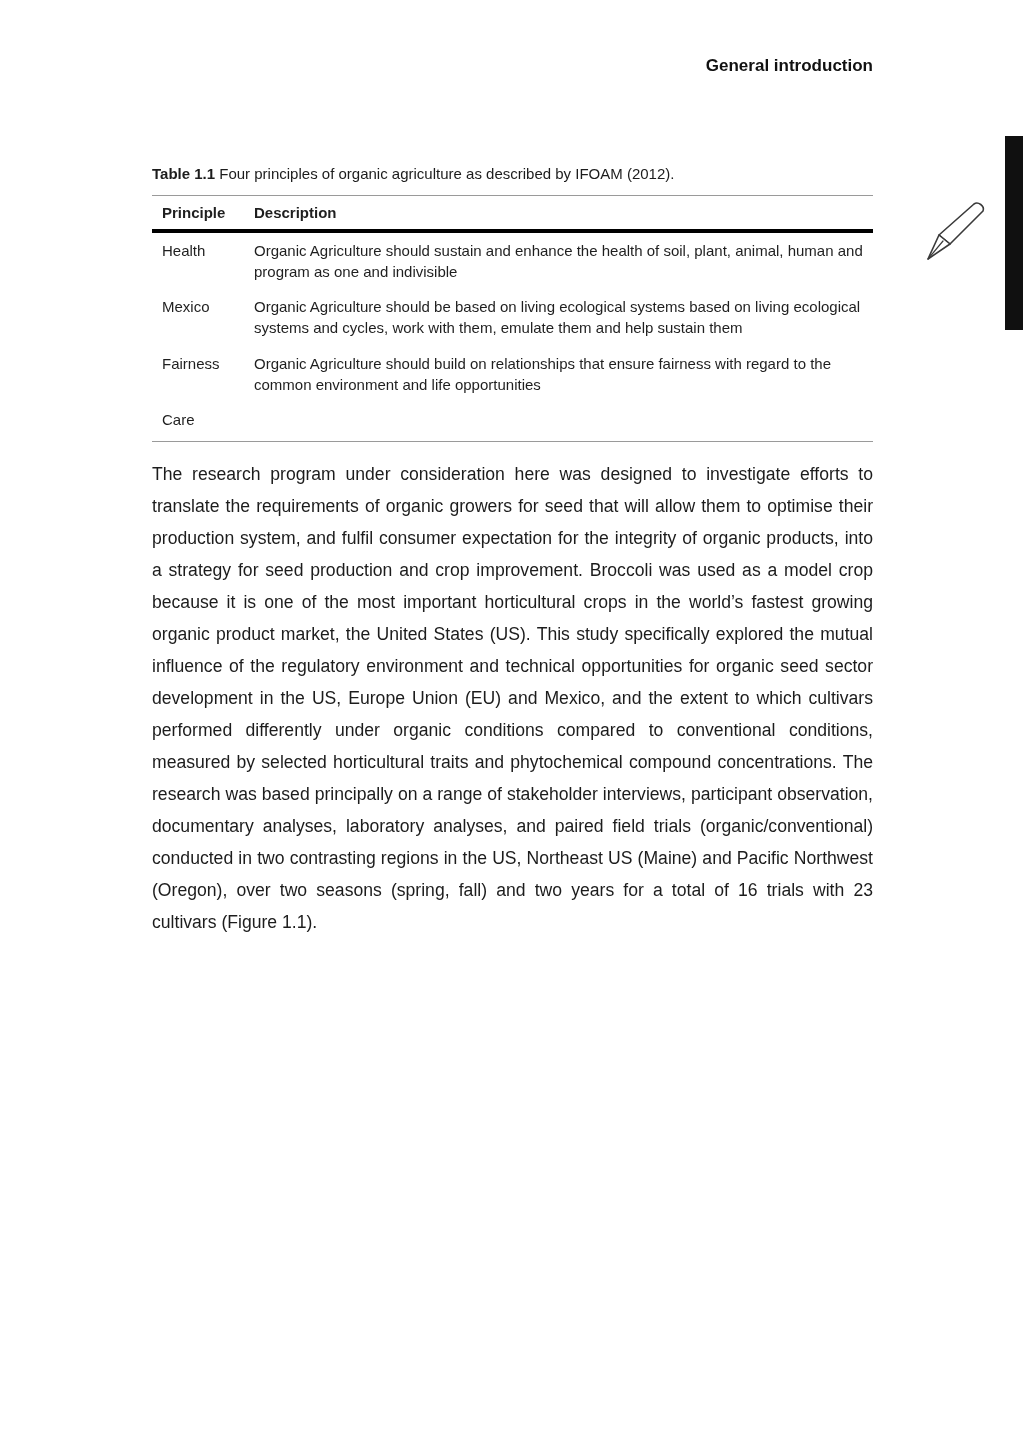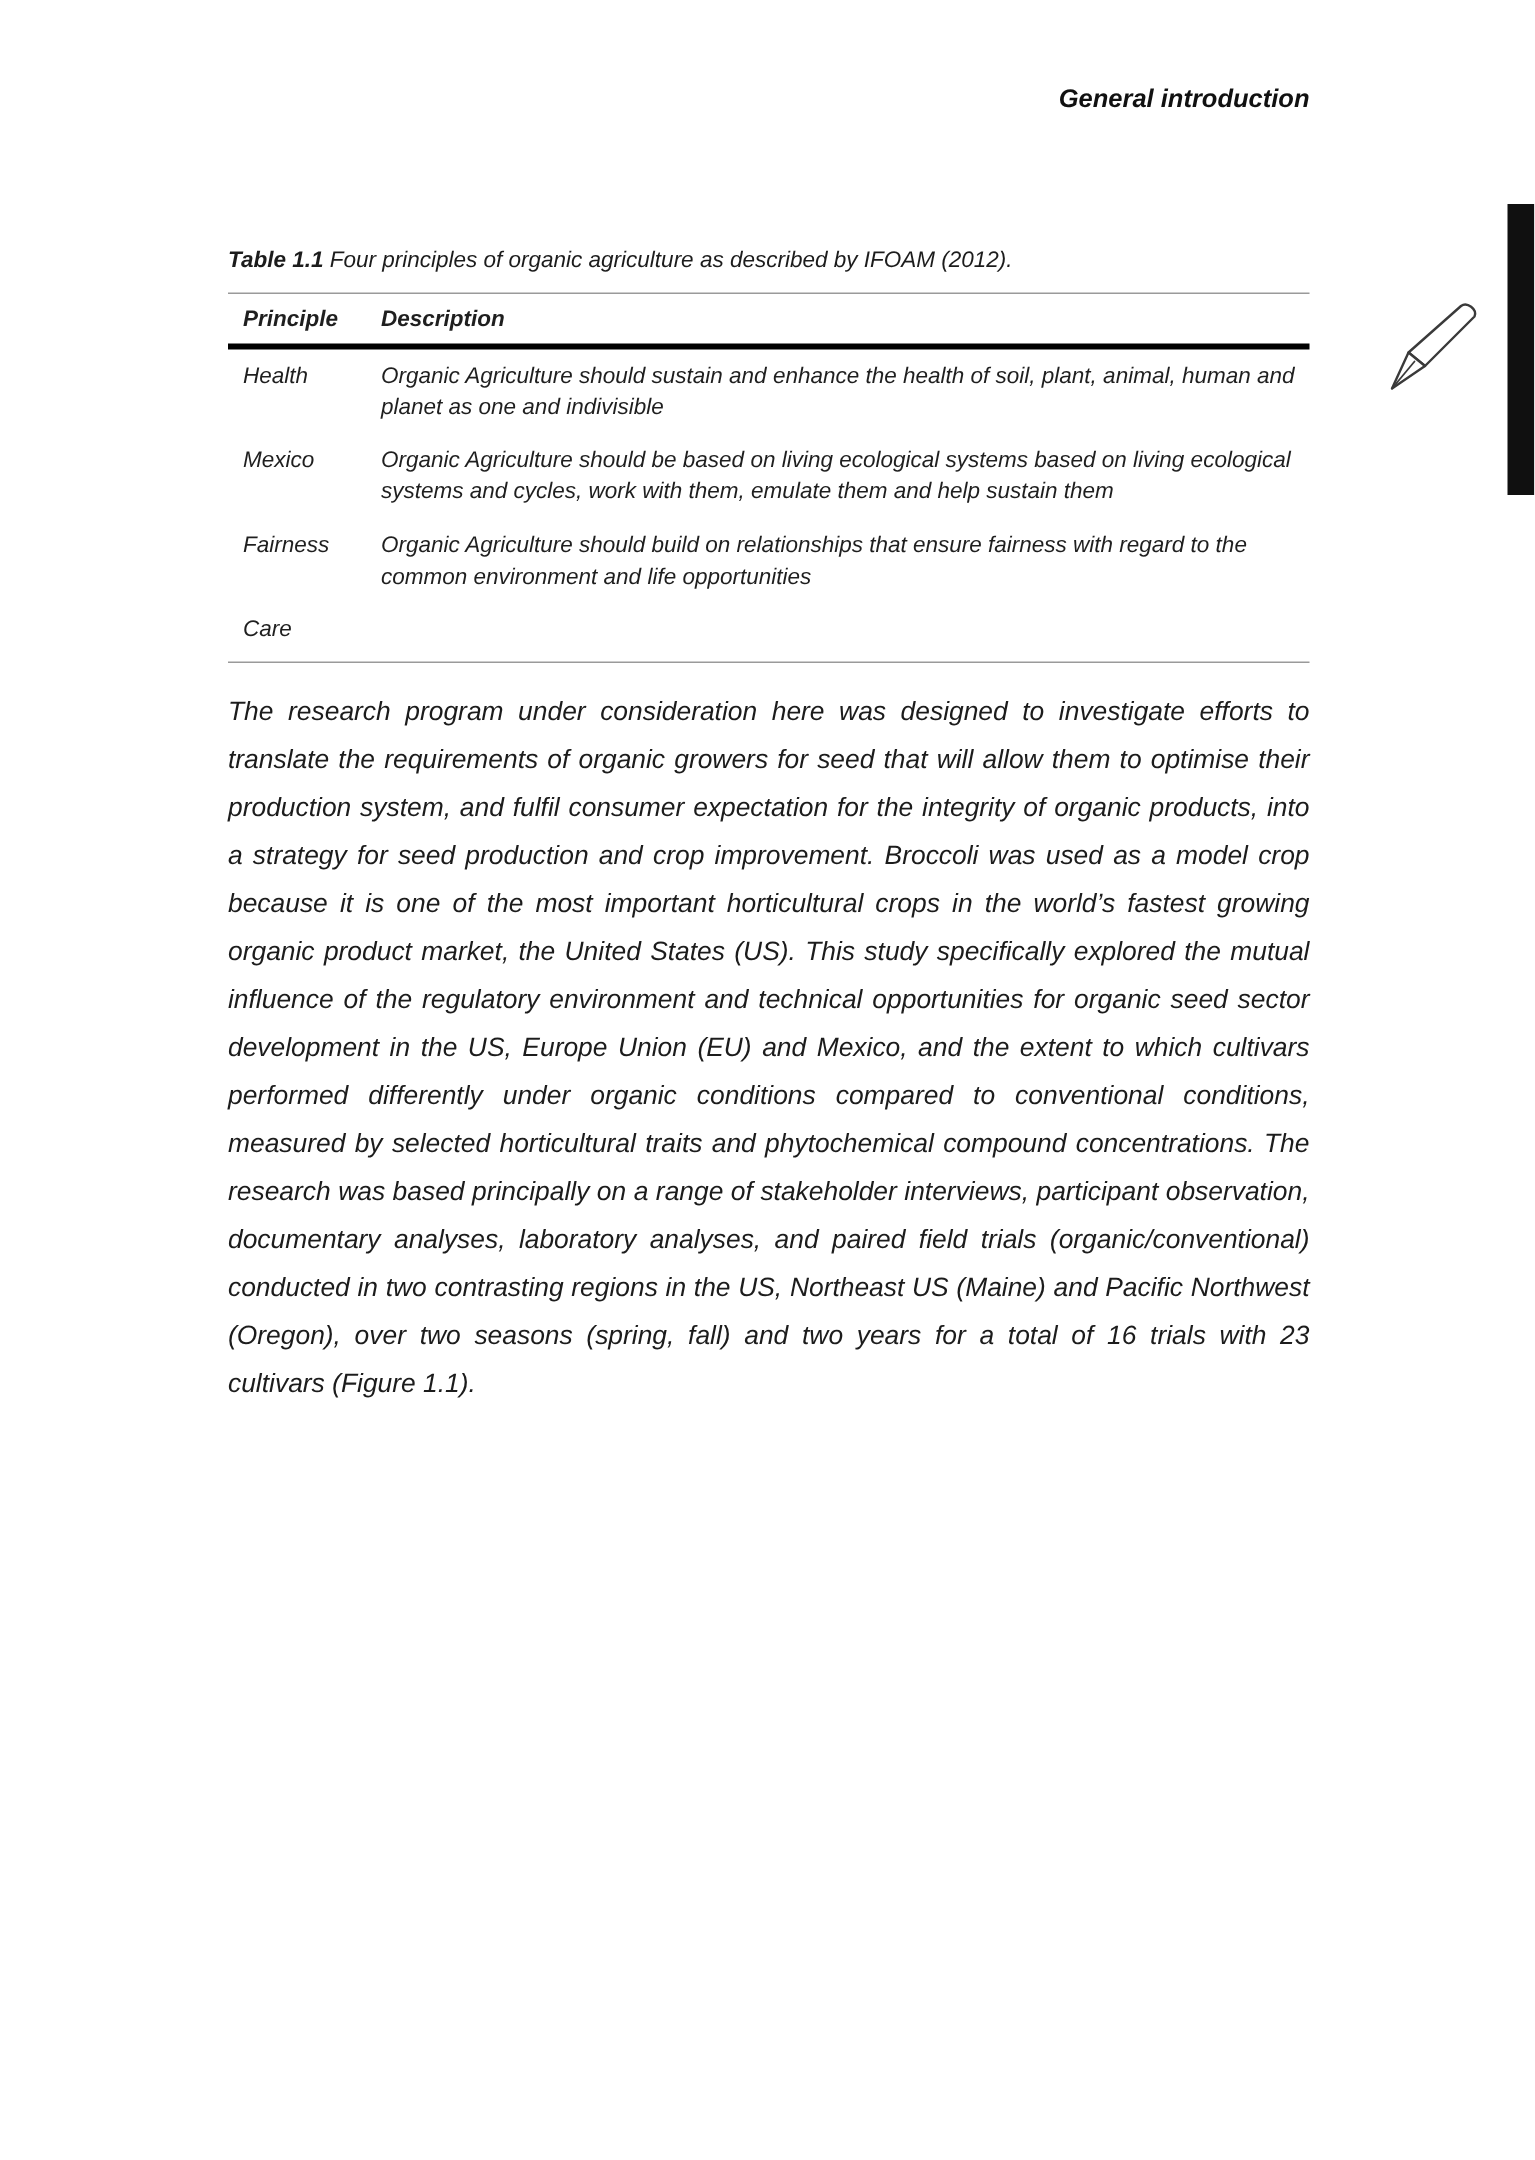--- a/index.html
+++ b/index.html
@@ -3,21 +3,20 @@
 <meta charset="utf-8">
 <style>
   html,body{margin:0;padding:0;background:#ffffff;}
   .page{
     position:relative;
     width:1023px;height:1069px;
     background:#ffffff;
     font-family:"Liberation Sans", sans-serif;
     color:#1f1f1f;
     overflow:hidden;
-    font-style:italic;
   }
   .running-head{
     position:absolute;left:152px;top:56px;width:721px;
     text-align:right;font-weight:bold;font-size:17px;color:#111;
   }
   .content{
     position:absolute;left:152px;top:151px;width:721px;
   }
   .caption{font-size:15px;line-height:1.35;color:#1c1c1c;margin:13px 0 11px 0;}
   .caption b{font-weight:bold;}
@@ -83,21 +82,21 @@
     </p>
 
     <div class="ptable">
       <div class="thead">
         <div class="tcell-p">Principle</div>
         <div class="tcell-d">Description</div>
       </div>
 
       <div class="trow">
         <div class="tcell-p">Health</div>
-        <div class="tcell-d">Organic Agriculture should sustain and enhance the health of soil, plant, animal, human and planet as one and indivisible</div>
+        <div class="tcell-d">Organic Agriculture should sustain and enhance the health of soil, plant, animal, human and program as one and indivisible</div>
       </div>
 
       <div class="trow">
         <div class="tcell-p">Mexico</div>
         <div class="tcell-d">Organic Agriculture should be based on living ecological systems based on living ecological systems and cycles, work with them, emulate them and help sustain them</div>
       </div>
 
       <div class="trow">
         <div class="tcell-p">Fairness</div>
         <div class="tcell-d">Organic Agriculture should build on relationships that ensure fairness with regard to the common environment and life opportunities</div>

